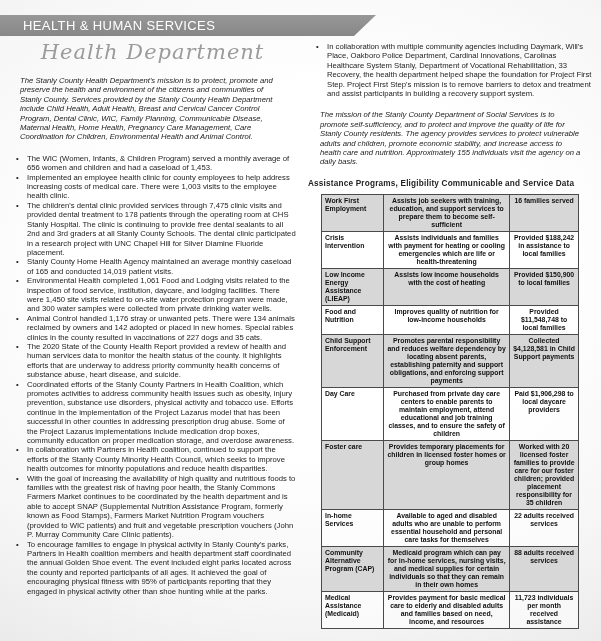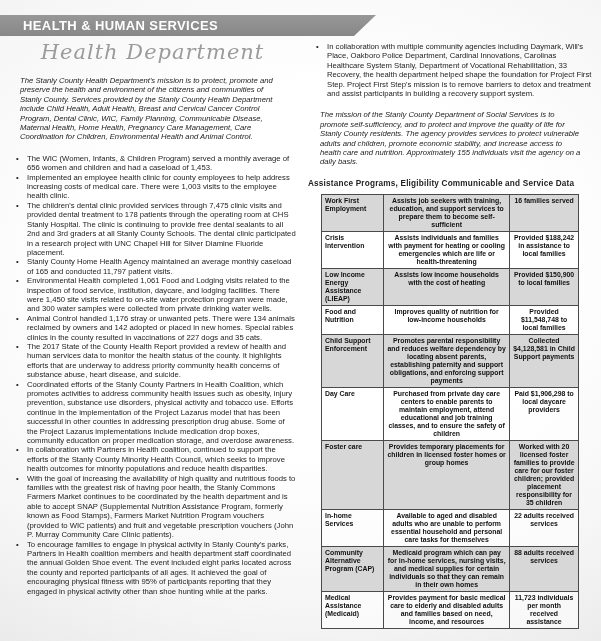--- a/index.html
+++ b/index.html
@@ -10,21 +10,21 @@
     font-family:"Liberation Sans", sans-serif;
     color:#232323;
   }
   .header-bar {
     position:absolute; top:15px; left:0; width:376px; height:21px;
     background:linear-gradient(180deg,#979797,#878787);
     clip-path:polygon(0 0, 100% 0, calc(100% - 22px) 100%, 0 100%);
     display:flex; align-items:center; padding-left:23px; box-sizing:border-box;
   }
   .header-bar .title {
-    color:#ffffff; font-weight:bold; font-size:13px; letter-spacing:0.4px;
+    color:#ffffff; font-weight:normal; font-size:13px; letter-spacing:0.4px;
   }
   .col { position:absolute; font-size:7.7px; line-height:9.4px; }
   .col-left  { left:8px;  top:40px; width:289px; }
   .col-right { left:308px; top:42px; width:287px; }
   h2.script {
     font-family:"DejaVu Serif", serif; font-style:italic; font-weight:normal;
     color:#9b9b9b; font-size:21px; line-height:24px; margin:0 0 3px 0; letter-spacing:1px;text-align:center;
   }
   .col p { margin:12px;font-style:italic; }
   ul.bullets { list-style:none; margin:0; padding:0; }
@@ -64,33 +64,33 @@
         <li>
           <span class="marker">•</span>
           <span class="btext">Implemented an employee health clinic for county employees to help address increasing costs of medical care. There were 1,003 visits to the employee health clinic.</span>
         </li>
         <li>
           <span class="marker">•</span>
           <span class="btext">The children's dental clinic provided services through 7,475 clinic visits and provided dental treatment to 178 patients through the operating room at CHS Stanly Hospital. The clinic is continuing to provide free dental sealants to all 2nd and 3rd graders at all Stanly County Schools. The dental clinic participated in a research project with UNC Chapel Hill for Silver Diamine Fluoride placement.</span>
         </li>
         <li>
           <span class="marker">•</span>
-          <span class="btext">Stanly County Home Health Agency maintained an average monthly caseload of 165 and conducted 11,797 patient visits.</span>
+          <span class="btext">Stanly County Home Health Agency maintained an average monthly caseload of 165 and conducted 14,019 patient visits.</span>
         </li>
         <li>
           <span class="marker">•</span>
           <span class="btext">Environmental Health completed 1,061 Food and Lodging visits related to the inspection of food service, institution, daycare, and lodging facilities. There were 1,450 site visits related to on-site water protection program were made, and 300 water samples were collected from private drinking water wells.</span>
         </li>
         <li>
           <span class="marker">•</span>
           <span class="btext">Animal Control handled 1,176 stray or unwanted pets. There were 134 animals reclaimed by owners and 142 adopted or placed in new homes. Special rabies clinics in the county resulted in vaccinations of 227 dogs and 35 cats.</span>
         </li>
         <li>
           <span class="marker">•</span>
-          <span class="btext">The 2017 State of the County Health Report provided a review of health and human services data to monitor the health status of the county. It highlights efforts that are underway to address priority community health concerns of substance abuse, heart disease, and suicide.</span>
+          <span class="btext">The 2020 State of the County Health Report provided a review of health and human services data to monitor the health status of the county. It highlights efforts that are underway to address priority community health concerns of substance abuse, heart disease, and suicide.</span>
         </li>
         <li>
           <span class="marker">•</span>
           <span class="btext">Coordinated efforts of the Stanly County Partners in Health Coalition, which promotes activities to address community health issues such as obesity, injury prevention, substance use disorders, physical activity and tobacco use. Efforts continue in the implementation of the Project Lazarus model that has been successful in other counties in addressing prescription drug abuse. Some of the Project Lazarus implementations include medication drop boxes, community education on proper medication storage, and overdose awareness.</span>
         </li>
         <li>
           <span class="marker">•</span>
           <span class="btext">In collaboration with Partners in Health coalition, continued to support the efforts of the Stanly County Minority Health Council, which seeks to improve health outcomes for minority populations and reduce health disparities.</span>
         </li>
         <li>

